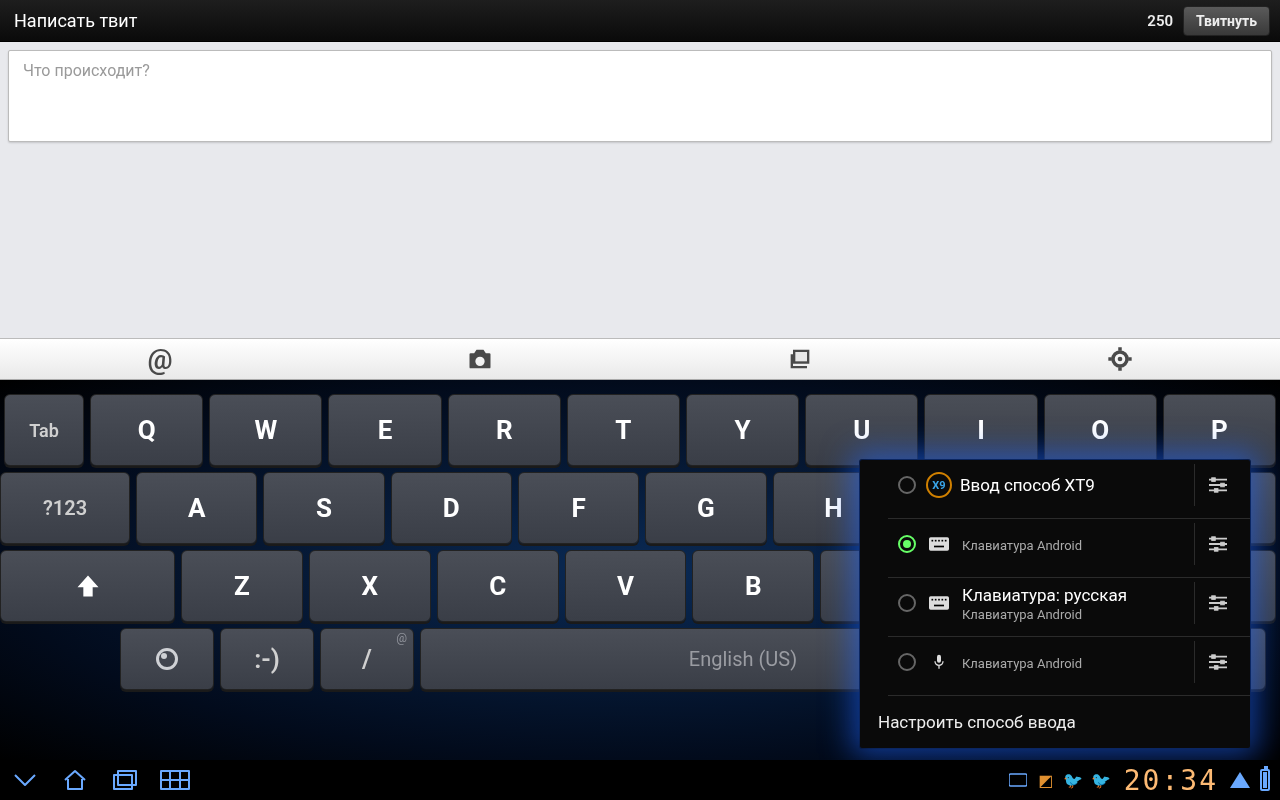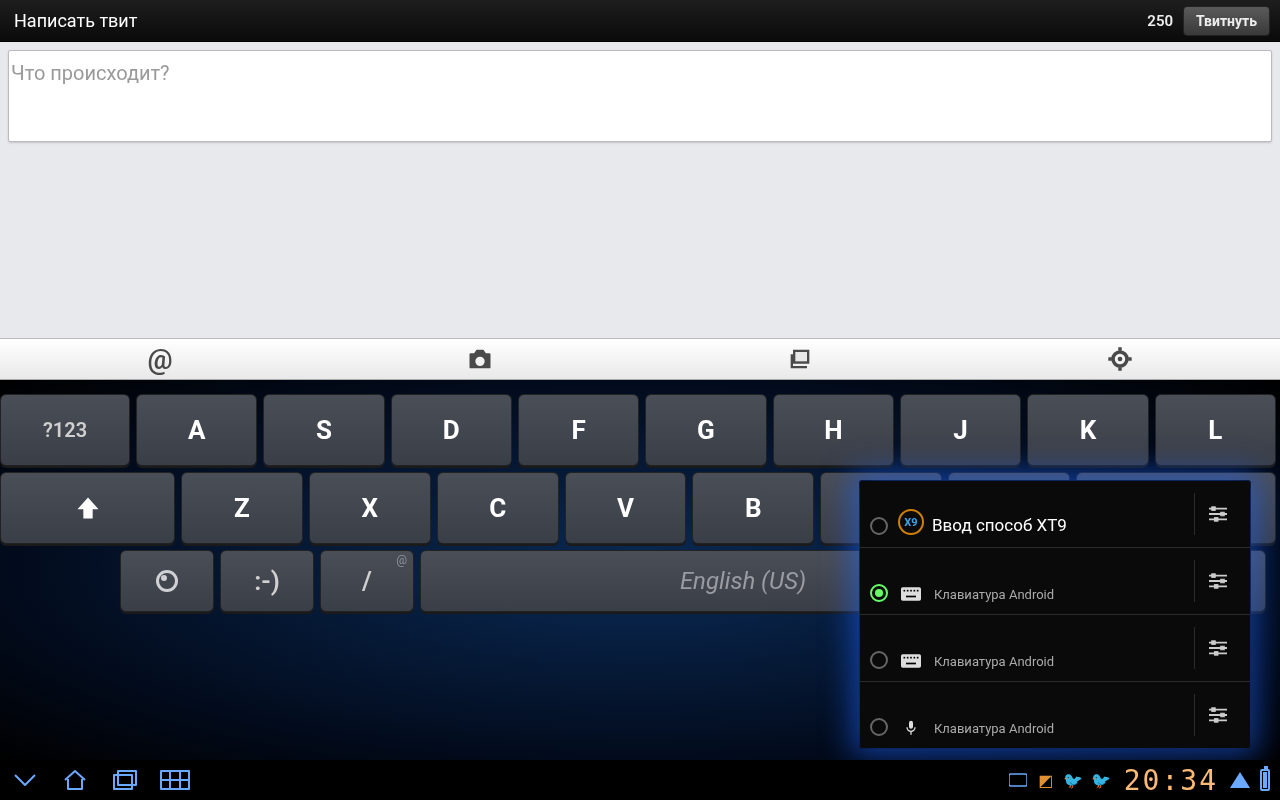--- a/index.html
+++ b/index.html
@@ -5,34 +5,34 @@
 * { margin:0; padding:0; box-sizing:border-box; font-family:"Roboto","Droid Sans",sans-serif; -webkit-font-smoothing:antialiased; }
 html,body { width:1280px; height:800px; overflow:hidden; background:#e8e9ed; }
 
 
 .header { width:100%; height:42px; background:linear-gradient(#1e1e1e,#0a0a0a); border-bottom:1px solid #000; display:flex; align-items:center; color:#fff; }
 .header .title { font-weight:400; font-size:18px; padding-left:14px; flex:1; }
 .header .count { font-size:15px; font-weight:600; color:#eee; margin-right:10px; }
 .header .tweet-btn { background:linear-gradient(#5a5a5a,#393939); border:1px solid #222; border-radius:4px; color:#eee; font-weight:700; font-size:14px; padding:6px 12px; margin-right:10px; cursor:pointer; }
 
 
-.compose { width:calc(100% - 16px); margin:8px; height:92px; background:#fff; border:1px solid #bbb; border-radius:2px; box-shadow:0 1px 2px rgba(0,0,0,.15); padding:10px 2px; color:#9a9a9a; font-size:20px; }
+.compose { width:calc(100% - 16px); margin:8px; height:92px; background:#fff; border:1px solid #bbb; border-radius:2px; box-shadow:0 1px 2px rgba(0,0,0,.15); padding:10px 14px; color:#9a9a9a; font-size:16px; }
 
 
 .action-bar { position:absolute; top:338px; left:0; width:100%; height:42px; background:linear-gradient(#fff,#e9e9e9); border-top:1px solid #bbb; border-bottom:1px solid #aaa; display:flex; }
 .action-bar .cell { flex:1; display:flex; align-items:center; justify-content:center; cursor:pointer; }
 .action-bar svg { width:28px; height:28px; fill:#4a4a4a; }
 .at-symbol { font-size:28px; font-weight:600; color:#4a4a4a; }
 
 
 .keyboard { position:absolute; bottom:40px; left:0; width:100%; height:380px; background:radial-gradient(ellipse at center,#0a2a55 0%,#020b1c 70%,#000 100%); padding-top:14px; }
 .krow { display:flex; margin:0 4px 6px 4px; gap:6px; }
 .key { background:linear-gradient(#4a4e57,#3a3e47); border:1px solid #222; border-radius:6px; box-shadow:0 2px 0 #1a1a1a; color:#fff; font-size:26px; font-weight:700; display:flex; align-items:center; justify-content:center; height:72px; cursor:pointer; position:relative; }
 .key.dim { color:#d0d0d0; font-weight:600; }
-.key.space { color:#9a9ca2; font-size:24px; font-weight:400;font-style:italic; }
+.key.space { color:#9a9ca2; font-size:20px; font-weight:400; }
 .key .corner { position:absolute; top:2px; right:6px; font-size:12px; color:#8f929a; font-weight:400; }
 .shift-icon { width:28px; height:28px; fill:#fff; }
 .ring-icon { width:22px; height:22px; border:3px solid #cfd1d5; border-radius:50%; position:relative; }
 .ring-icon::after { content:""; position:absolute; width:6px; height:6px; background:#cfd1d5; border-radius:50%; top:2px; left:2px; }
 
 
 .r1 .key { flex:1; }
 .r1 .tab { flex:0 0 80px; font-size:18px; font-weight:600; }
 .r2 .key { flex:1; }
 .r2 .modez { flex:0 0 130px; font-size:20px; font-weight:600; }
@@ -40,21 +40,21 @@
 .r3 { margin-left:0; }
 .r3 .key { flex:1; }
 .r3 .shift { flex:0 0 175px; }
 .r4 { margin-left:120px; margin-right:14px; }
 .r4 .key { height:62px; }
 .r4 .sq { flex:0 0 94px; }
 .r4 .space { flex:1; }
 
 
 .popup { position:absolute; right:30px; bottom:52px; width:390px; background:#0a0a0a; border-radius:2px; box-shadow:0 0 30px 8px rgba(30,100,255,.55), 0 0 0 1px #000; color:#fff; }
-.popup .row { display:flex; align-items:flex-end; border-bottom:1px solid #2b2b2b; padding:12px 10px 12px 4px; cursor:pointer; }
+.popup .row { display:flex; align-items:center; border-bottom:1px solid #2b2b2b; padding:4px 10px 12px 4px; cursor:pointer;margin-left:28px; }
 .popup .row:last-of-type { border-bottom:none; }
 .popup .radio { width:18px; height:18px; border:2px solid #666; border-radius:50%; margin:0 10px 0 6px; flex-shrink:0; position:relative; }
 .popup .radio.on { border-color:#6f6; }
 .popup .radio.on::after { content:""; position:absolute; inset:3px; background:#6f6; border-radius:50%; }
 .popup .ricon { width:26px; display:flex; justify-content:center; margin-right:10px; flex-shrink:0; }
 .popup .ricon svg { width:20px; height:16px; fill:#ddd; }
 .popup .labels { flex:1; overflow:hidden; white-space:nowrap; }
 .popup .lab1 { font-size:17px; color:#fff; }
 .popup .lab2 { font-size:13px; color:#aaa; margin-top:2px; }
 .popup .settings { width:46px; border-left:1px solid #2b2b2b; height:42px; display:flex; align-items:center; justify-content:center; flex-shrink:0; }
@@ -107,20 +107,33 @@
   <div class="cell">
     <svg viewBox="0 0 24 24">
         <circle cx="12" cy="12" r="6" fill="none" stroke="#4a4a4a" stroke-width="3"></circle>
         <circle cx="12" cy="12" r="2"></circle>
         <path d="M12 2v3M12 19v3M2 12h3M19 12h3" stroke="#4a4a4a" stroke-width="3"></path>
       </svg>
   </div>
 </div>
 
 <div class="keyboard">
+  <div class="krow r1">
+    <div class="key tab dim">Tab</div>
+    <div class="key">Q</div>
+    <div class="key">W</div>
+    <div class="key">E</div>
+    <div class="key">R</div>
+    <div class="key">T</div>
+    <div class="key">Y</div>
+    <div class="key">U</div>
+    <div class="key">I</div>
+    <div class="key">O</div>
+    <div class="key">P</div>
+  </div>
   <div class="krow r2">
     <div class="key modez dim">?123</div>
     <div class="key">A</div>
     <div class="key">S</div>
     <div class="key">D</div>
     <div class="key">F</div>
     <div class="key">G</div>
     <div class="key">H</div>
     <div class="key">J</div>
     <div class="key">K</div>
@@ -211,20 +224,21 @@
             <rect x="3" y="3" width="2" height="2"></rect>
             <rect x="7" y="3" width="2" height="2"></rect>
             <rect x="11" y="3" width="2" height="2"></rect>
             <rect x="15" y="3" width="2" height="2"></rect>
             <rect x="19" y="3" width="2" height="2"></rect>
             <rect x="6" y="10" width="12" height="2"></rect>
           </g>
         </svg>
       </div>
     <div class="labels">
+        <div class="lab1">Клавиатура: русская</div>
         <div class="lab2">Клавиатура Android</div>
       </div>
     <div class="settings">
         <svg viewBox="0 0 24 20">
           <path d="M2 4h20M2 10h20M2 16h20" stroke-width="2"></path>
           <rect x="5" y="2" width="4" height="4" fill="#ccc"></rect>
           <rect x="15" y="8" width="4" height="4" fill="#ccc"></rect>
           <rect x="8" y="14" width="4" height="4" fill="#ccc"></rect>
         </svg>
       </div>
@@ -242,20 +256,21 @@
       </div>
     <div class="settings">
         <svg viewBox="0 0 24 20">
           <path d="M2 4h20M2 10h20M2 16h20" stroke-width="2"></path>
           <rect x="5" y="2" width="4" height="4" fill="#ccc"></rect>
           <rect x="15" y="8" width="4" height="4" fill="#ccc"></rect>
           <rect x="8" y="14" width="4" height="4" fill="#ccc"></rect>
         </svg>
       </div>
   </div>
+  <div class="footer">Настроить способ ввода</div>
 </div>
 
 <div class="navbar">
   <div class="nbtn">
       <svg width="26" height="18">
         <path d="M3 4l10 10L23 4"></path>
       </svg>
     </div>
   <div class="nbtn">
       <svg width="28" height="24">

